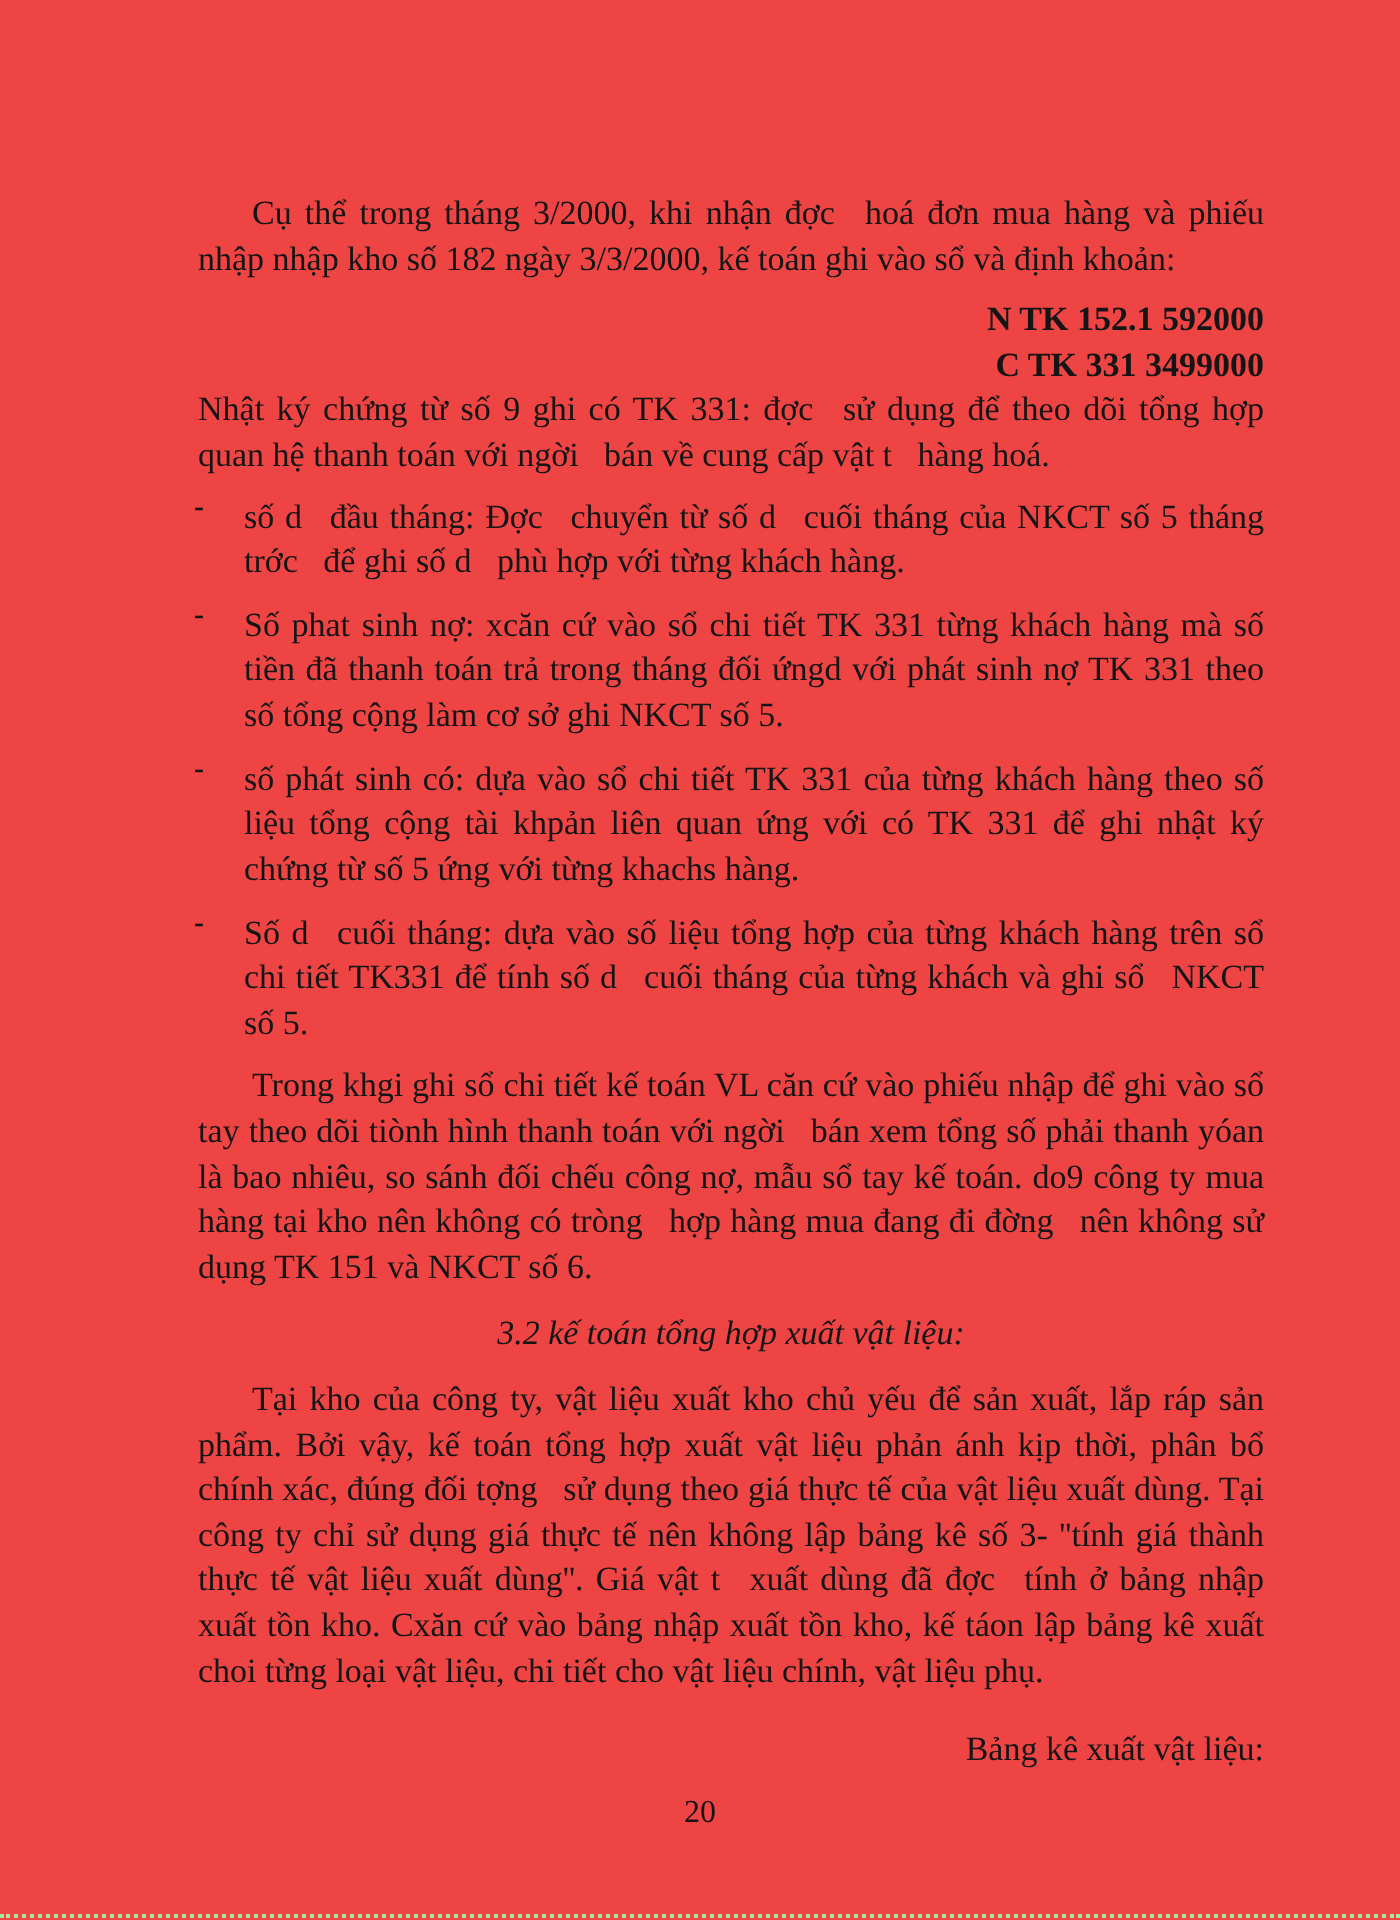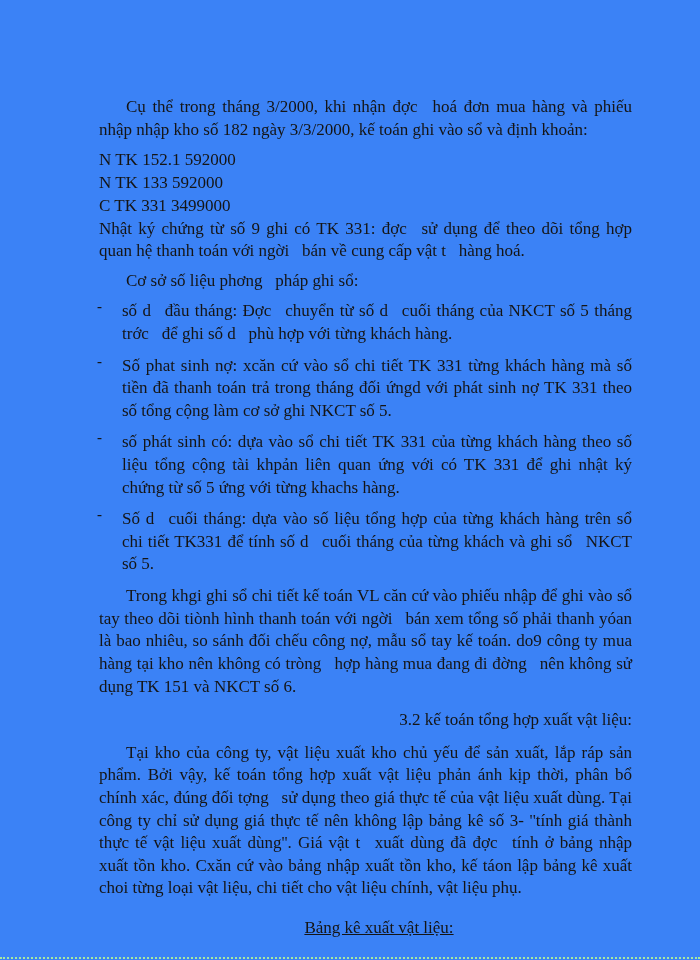--- a/index.html
+++ b/index.html
@@ -4,59 +4,60 @@
 <style>
   html, body { margin: 0; padding: 0; }
   body {
     width: 700px; height: 960px;
     background: #ffffff;
     font-family: "Liberation Serif", "DejaVu Serif", serif;
   }
   .page {
     position: relative;
     width: 700px; height: 960px;
-    background: #3b82f6;
+    background: #ef4444;
     overflow: hidden;
   }
   .content {
     position: absolute;
     left: 99px; top: 96px; width: 533px;
     font-size: 17px;
     line-height: 1.33;
     color: #151515;
     text-align: justify;
   }
   .content p { margin: 0; }
   .indent { text-indent: 27px; }
   .gap-before { margin-top: 7px !important; }
   .entry-line {
-    text-align: left;
+    text-align: right;
     line-height: 1.36;
+    font-weight: bold;
   }
   .bullet-list { margin-top: 8px; }
   .bullet {
     position: relative;
     padding-left: 23px;
     margin-bottom: 9px;
   }
   .bullet .dash {
     position: absolute;
     left: -2px; top: -3px;
     font-weight: bold;
     font-size: 15px;
   }
   .section-heading {
-    text-align: right;
+    font-style: italic;
+    text-align: center;
     margin-top: 11px !important;
     margin-bottom: 10px !important;
   }
   .last-line {
     margin-top: 17px !important;
-    text-align: center;
-    text-decoration: underline;
+    text-align: right;
   }
   .page-number {
     position: absolute;
     left: 0; top: 898px; width: 100%;
     text-align: center;
     font-size: 16px;
     color: #151515;
   }
   .page-break-line {
     position: absolute;
@@ -66,26 +67,24 @@
 </style>
 </head>
 <body>
 
 <div class="page">
   <div class="content">
 
     <p class="indent">Cụ thể trong tháng 3/2000, khi nhận đợc  hoá đơn mua hàng và phiếu nhập nhập kho số 182 ngày 3/3/2000, kế toán ghi vào sổ và định khoản:</p>
 
     <p class="entry-line gap-before">N TK 152.1 592000</p>
-    <p class="entry-line">N TK 133 592000</p>
     <p class="entry-line">C TK 331 3499000</p>
 
     <p>Nhật ký chứng từ số 9 ghi có TK 331: đợc  sử dụng để theo dõi tổng hợp quan hệ thanh toán với ngời  bán về cung cấp vật t  hàng hoá.</p>
 
-    <p class="indent gap-before">Cơ sở số liệu phơng  pháp ghi sổ:</p>
 
     <div class="bullet-list">
       <div class="bullet">
         <span class="dash">-</span>
         <span>số d  đầu tháng: Đợc  chuyển từ số d  cuối tháng của NKCT số 5 tháng trớc  để ghi số d  phù hợp với từng khách hàng.</span>
       </div>
       <div class="bullet">
         <span class="dash">-</span>
         <span>Số phat sinh nợ: xcăn cứ vào sổ chi tiết TK 331 từng khách hàng mà số tiền đã thanh toán trả trong tháng đối ứngd với phát sinh nợ TK 331 theo số tổng cộng làm cơ sở ghi NKCT số 5.</span>
       </div>
@@ -102,14 +101,15 @@
     <p class="indent">Trong khgi ghi sổ chi tiết kế toán VL căn cứ vào phiếu nhập để ghi vào sổ tay theo dõi tiònh hình thanh toán với ngời  bán xem tổng số phải thanh yóan là bao nhiêu, so sánh đối chếu công nợ, mẫu sổ tay kế toán. do9 công ty mua hàng tại kho nên không có tròng  hợp hàng mua đang đi đờng  nên không sử dụng TK 151 và NKCT số 6.</p>
 
     <p class="section-heading">3.2 kế toán tổng hợp xuất vật liệu:</p>
 
     <p class="indent">Tại kho của công ty, vật liệu xuất kho chủ yếu để sản xuất, lắp ráp sản phẩm. Bởi vậy, kế toán tổng hợp xuất vật liệu phản ánh kịp thời, phân bổ chính xác, đúng đối tợng  sử dụng theo giá thực tế của vật liệu xuất dùng. Tại công ty chỉ sử dụng giá thực tế nên không lập bảng kê số 3- ''tính giá thành thực tế vật liệu xuất dùng''. Giá vật t  xuất dùng đã đợc  tính ở bảng nhập xuất tồn kho. Cxăn cứ vào bảng nhập xuất tồn kho, kế táon lập bảng kê xuất choi từng loại vật liệu, chi tiết cho vật liệu chính, vật liệu phụ.</p>
 
     <p class="indent last-line">Bảng kê xuất vật liệu:</p>
 
   </div>
 
+  <div class="page-number">20</div>
   <div class="page-break-line"></div>
 </div>
 
 </body></html>

